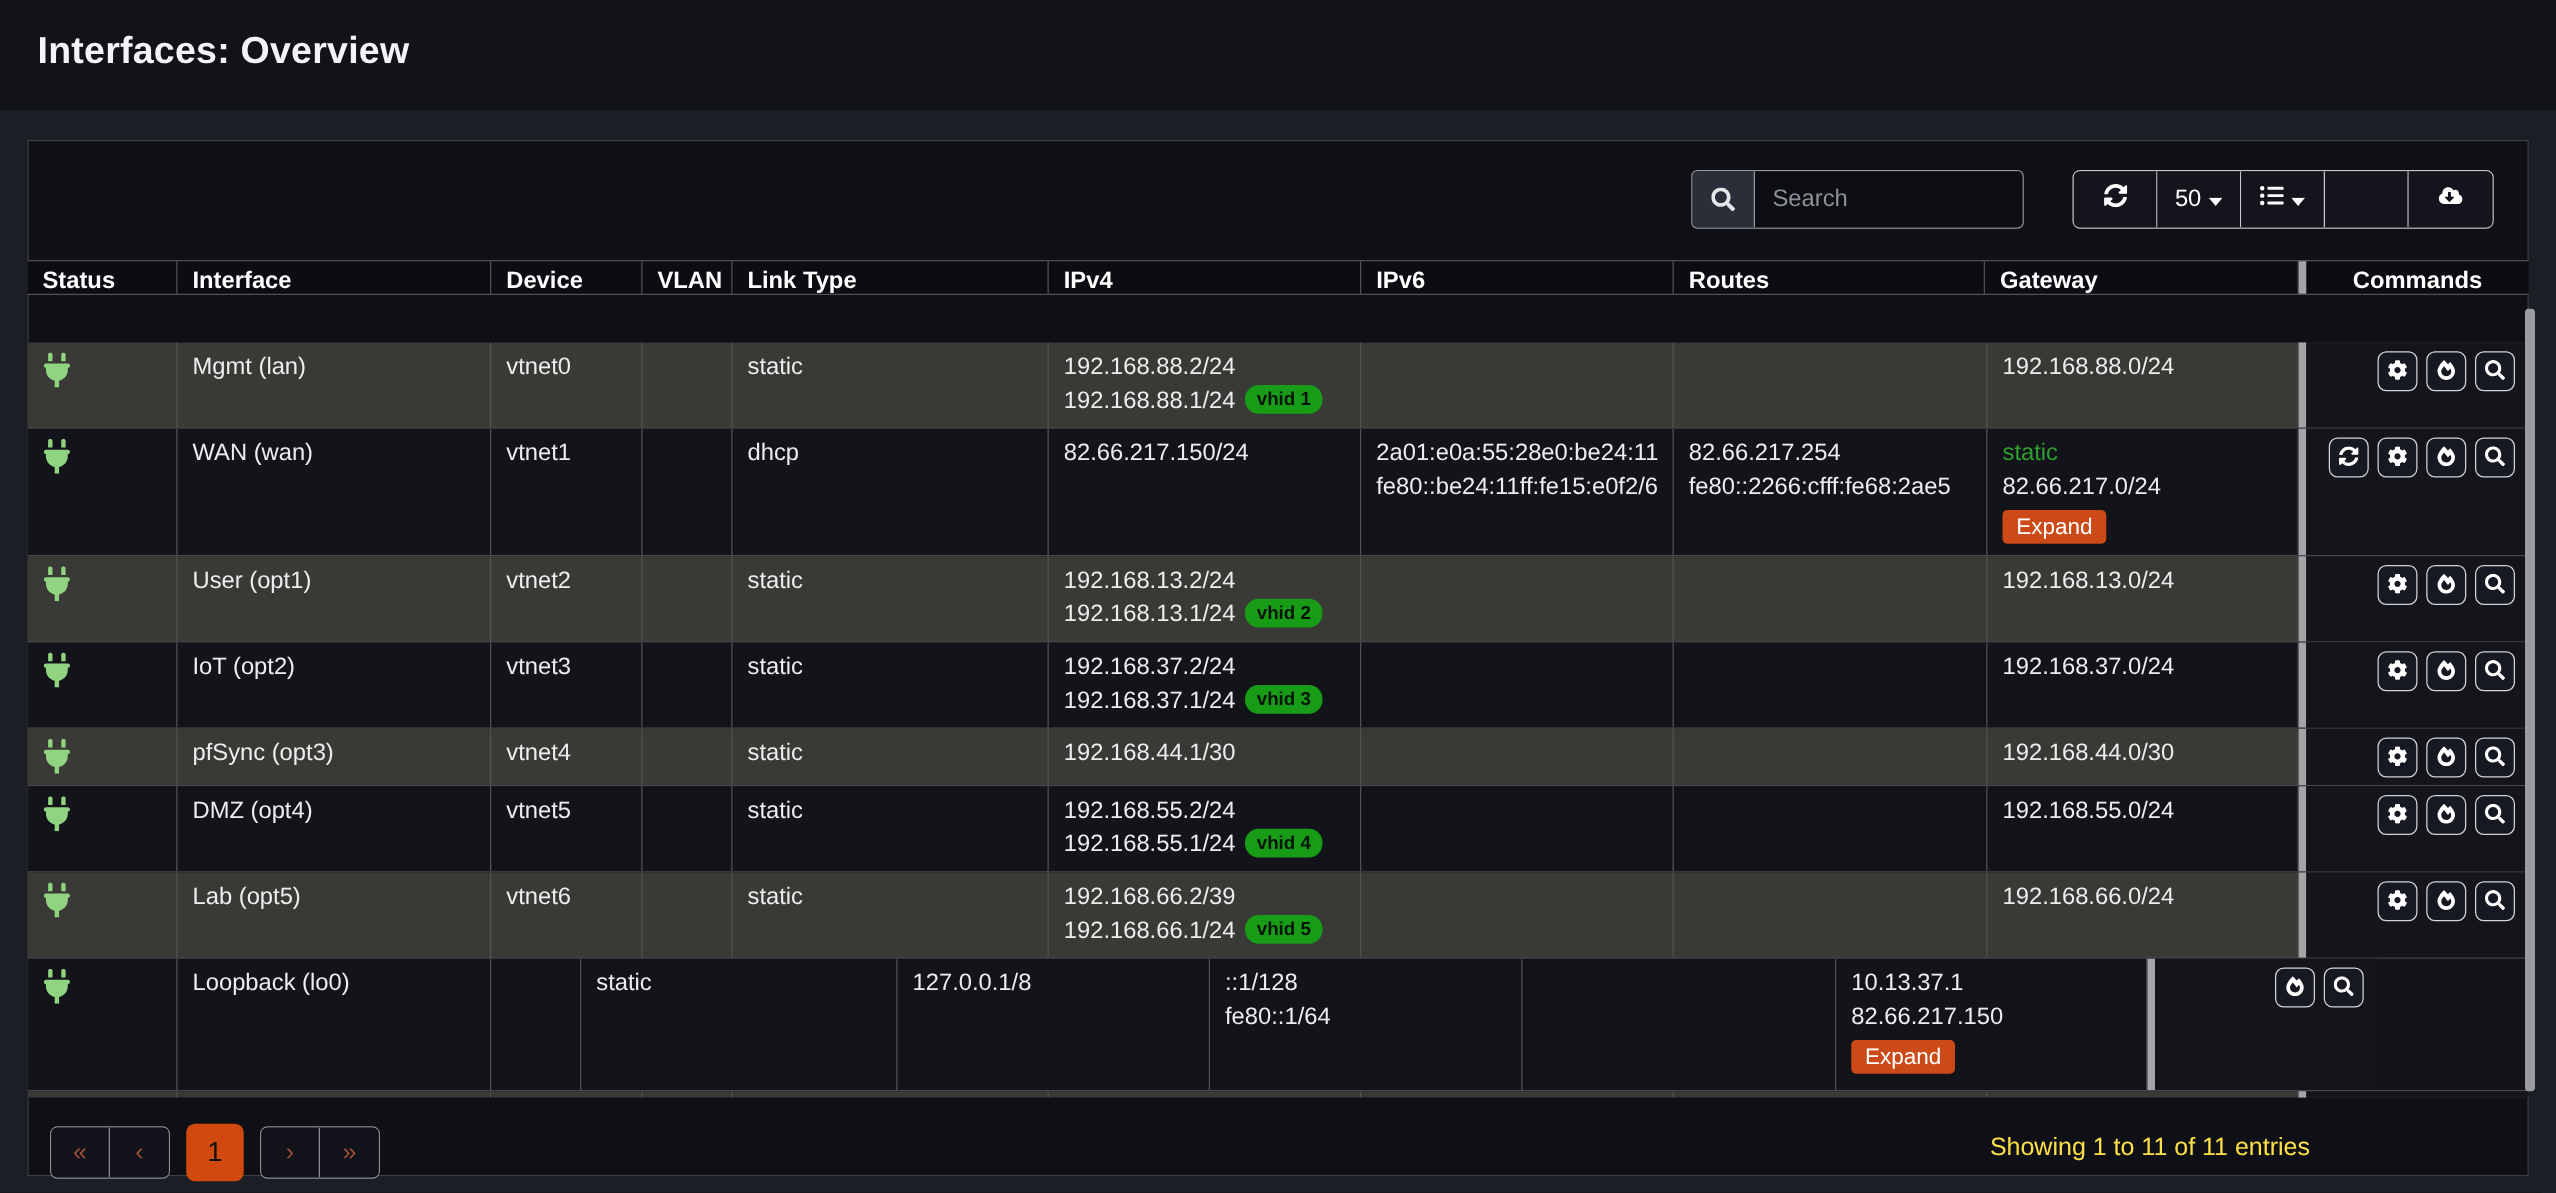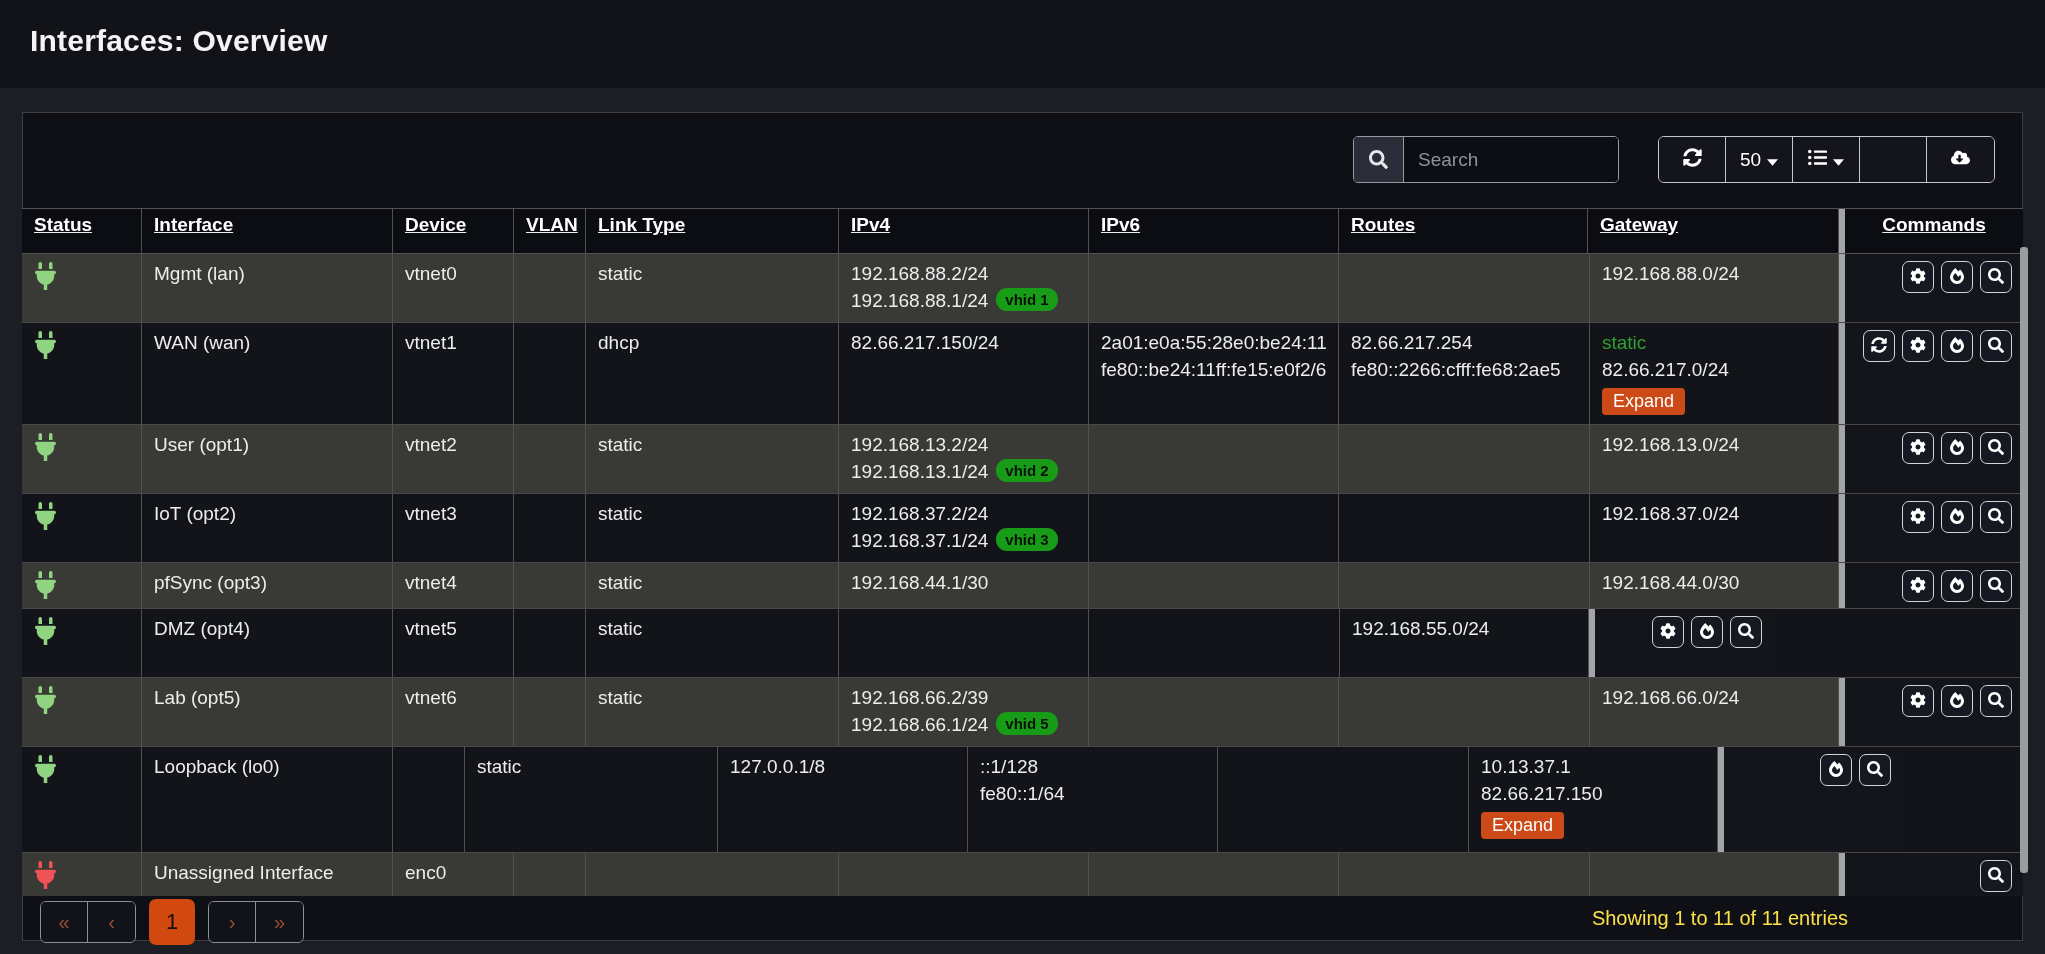--- a/index.html
+++ b/index.html
@@ -26,21 +26,21 @@
   .search-group input::placeholder { color:#8d919a; }
   .btn-group { display:flex; height:47px; border:1px solid #c6c7cc; border-radius:6px; overflow:hidden; background:#14151c; }
   .tb-btn { width:67px; background:#14151c; border:none; border-right:1px solid #c6c7cc; color:#fff;
             display:flex; align-items:center; justify-content:center; gap:6px; font-size:19px; cursor:pointer; font-family:inherit; }
   .tb-btn:last-child { border-right:none; }
   .tb-btn svg { width:19px; height:19px; }
   .tb-btn .caret svg { width:11px; height:7px; }
 
   
   .table-wrap { position:absolute; left:-1px; top:95px; width:2001px; }
-  .thead { display:flex; height:46px; background:#0c0d12; border-top:1px solid #515152; border-bottom:1px solid #515152;text-decoration:underline; }
+  .thead { display:flex; height:28px; background:#0c0d12; border-top:1px solid #515152; border-bottom:1px solid #515152; }
   .th { padding:5px 12px; font-size:19px; font-weight:bold; color:#ffffff; border-right:1px solid #515152;
         white-space:nowrap; overflow:hidden; flex:none; }
   .th.cmds-h { text-align:center; border-right:none; }
   #tbody { height:642px; overflow:hidden; }
   .tr { display:flex; border-bottom:1px solid #48484a; flex:none; }
   .s-light { background:#393936; }
   .s-dark  { background:#13141a; }
   .td { padding:6px 12px; font-size:19px; line-height:27px; color:#eceded; border-right:1px solid #515152;
         white-space:nowrap; overflow:hidden; flex:none; }
   .vdiv { width:6px; flex:none; background:#a3a4a7; }
@@ -130,21 +130,21 @@
           <div class="th" style="width: 72px;">VLAN</div>
           <div class="th" style="width: 253px;">Link Type</div>
           <div class="th" style="width: 250px;">IPv4</div>
           <div class="th" style="width: 250px;">IPv6</div>
           <div class="th" style="width: 249px;">Routes</div>
           <div class="th" style="width: 251px;">Gateway</div>
           <div class="vdiv"></div>
           <div class="th cmds-h" style="width: 178px;">Commands</div>
         </div>
       <div id="tbody">
-          <div class="tr s-light" style="height: 69px;">
+          <div class="tr s-light" style="height: 69px; margin-top: 38px;">
             <div class="td" style="width: 120px;"><span class="plug up"><svg viewBox="0 0 384 512" fill="currentColor" xmlns="http://www.w3.org/2000/svg">
                   <path d="M96 0C78.3 0 64 14.3 64 32l0 96 64 0 0-96c0-17.7-14.3-32-32-32zM288 0c-17.7 0-32 14.3-32 32l0 96 64 0 0-96c0-17.7-14.3-32-32-32zM32 160c-17.7 0-32 14.3-32 32s14.3 32 32 32l0 32c0 77.4 55 142 128 156.8L160 512l64 0 0-99.2C297 398 352 333.4 352 256l0-32c17.7 0 32-14.3 32-32s-14.3-32-32-32L32 160z"></path>
                 </svg></span></div>
             <div class="td" style="width: 251px;"><span>Mgmt (lan)</span></div>
             <div class="td" style="width: 121px;"><span>vtnet0</span></div>
             <div class="td" style="width: 72px;"><span></span></div>
             <div class="td" style="width: 253px;"><span>static</span></div>
             <div class="td" style="width: 250px;">
               <div class="line"><span>192.168.88.2/24</span></div>
               <div class="line"><span>192.168.88.1/24</span><span class="vhid">vhid 1</span></div>
@@ -325,20 +325,24 @@
             </div>
           </div>
           <div class="tr s-dark" style="height: 69px;">
             <div class="td" style="width: 120px;"><span class="plug up"><svg viewBox="0 0 384 512" fill="currentColor" xmlns="http://www.w3.org/2000/svg">
                   <path d="M96 0C78.3 0 64 14.3 64 32l0 96 64 0 0-96c0-17.7-14.3-32-32-32zM288 0c-17.7 0-32 14.3-32 32l0 96 64 0 0-96c0-17.7-14.3-32-32-32zM32 160c-17.7 0-32 14.3-32 32s14.3 32 32 32l0 32c0 77.4 55 142 128 156.8L160 512l64 0 0-99.2C297 398 352 333.4 352 256l0-32c17.7 0 32-14.3 32-32s-14.3-32-32-32L32 160z"></path>
                 </svg></span></div>
             <div class="td" style="width: 251px;"><span>DMZ (opt4)</span></div>
             <div class="td" style="width: 121px;"><span>vtnet5</span></div>
             <div class="td" style="width: 72px;"><span></span></div>
             <div class="td" style="width: 253px;"><span>static</span></div>
+            <div class="td" style="width: 250px;">
+              <div class="line"><span>192.168.55.2/24</span></div>
+              <div class="line"><span>192.168.55.1/24</span><span class="vhid">vhid 4</span></div>
+            </div>
             <div class="td" style="width: 250px;"></div>
             <div class="td" style="width: 251px;"></div>
             <div class="td" style="width: 249px;">
               <div class="line"><span>192.168.55.0/24</span></div>
             </div>
             <div class="vdiv"></div>
             <div class="td cmds" style="width: 178px;">
               <button class="cmd-btn">
                 <span class="ci"><svg viewBox="0 0 512 512" fill="currentColor" xmlns="http://www.w3.org/2000/svg">
                     <path d="M487.4 315.7l-42.6-24.6c4.3-23.2 4.3-47 0-70.2l42.6-24.6c4.9-2.8 7.1-8.6 5.5-14-11.1-35.6-30-67.8-54.7-94.6-3.8-4.1-10-5.1-14.8-2.3L380.8 110c-17.9-15.4-38.5-27.3-60.8-35.1V25.8c0-5.6-3.9-10.5-9.4-11.7-36.7-8.2-74.3-7.8-109.2 0-5.5 1.2-9.4 6.1-9.4 11.7V75c-22.2 7.9-42.8 19.8-60.8 35.1L88.7 85.5c-4.9-2.8-11-1.9-14.8 2.3-24.7 26.7-43.6 58.9-54.7 94.6-1.7 5.4.6 11.2 5.5 14L67.3 221c-4.3 23.2-4.3 47 0 70.2l-42.6 24.6c-4.9 2.8-7.1 8.6-5.5 14 11.1 35.6 30 67.8 54.7 94.6 3.8 4.1 10 5.1 14.8 2.3l42.6-24.6c17.9 15.4 38.5 27.3 60.8 35.1v49.2c0 5.6 3.9 10.5 9.4 11.7 36.7 8.2 74.3 7.8 109.2 0 5.5-1.2 9.4-6.1 9.4-11.7v-49.2c22.2-7.9 42.8-19.8 60.8-35.1l42.6 24.6c4.9 2.8 11 1.9 14.8-2.3 24.7-26.7 43.6-58.9 54.7-94.6 1.6-5.4-.6-11.2-5.5-14zM256 336c-44.1 0-80-35.9-80-80s35.9-80 80-80 80 35.9 80 80-35.9 80-80 80z"></path>

